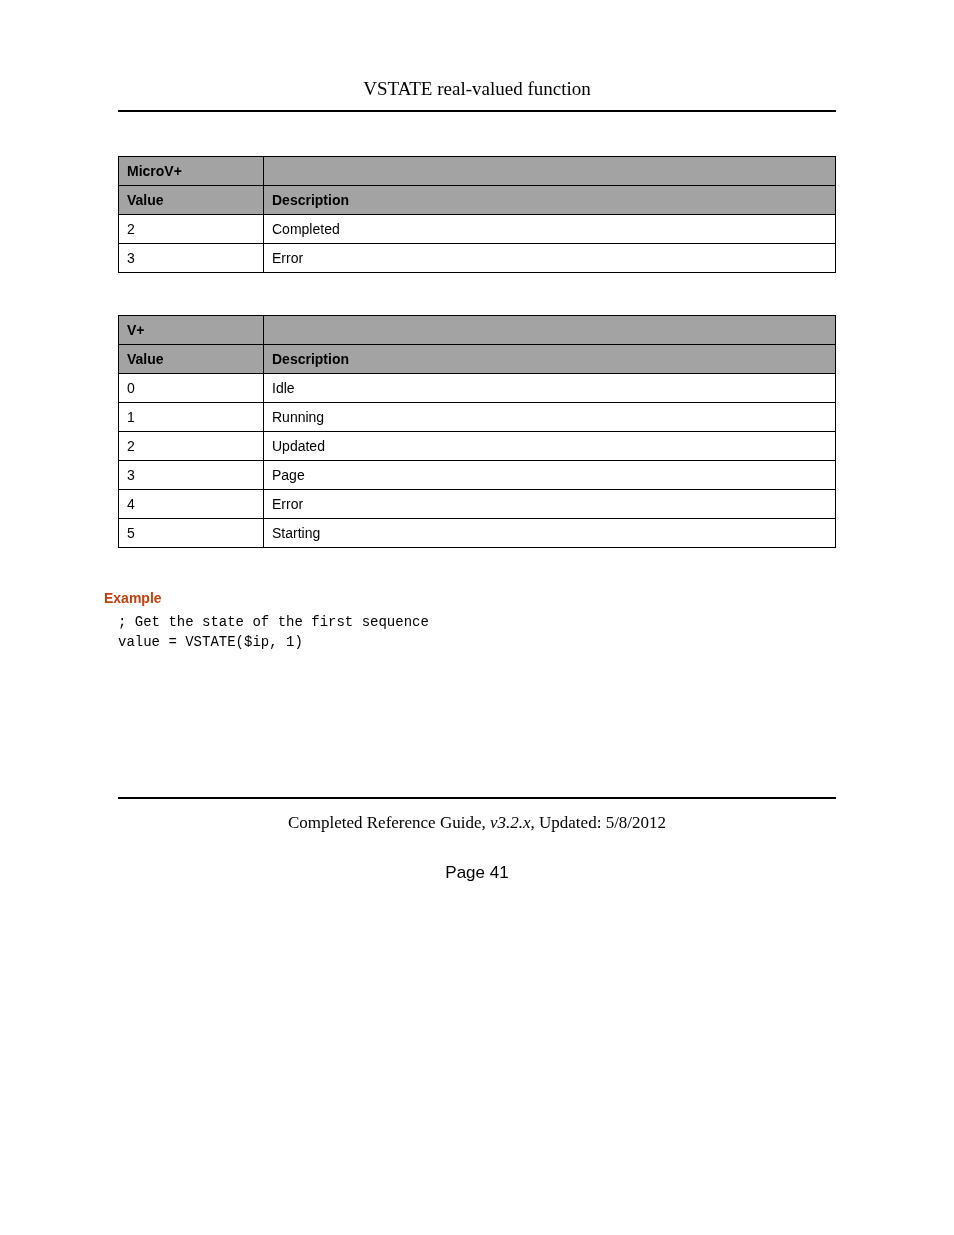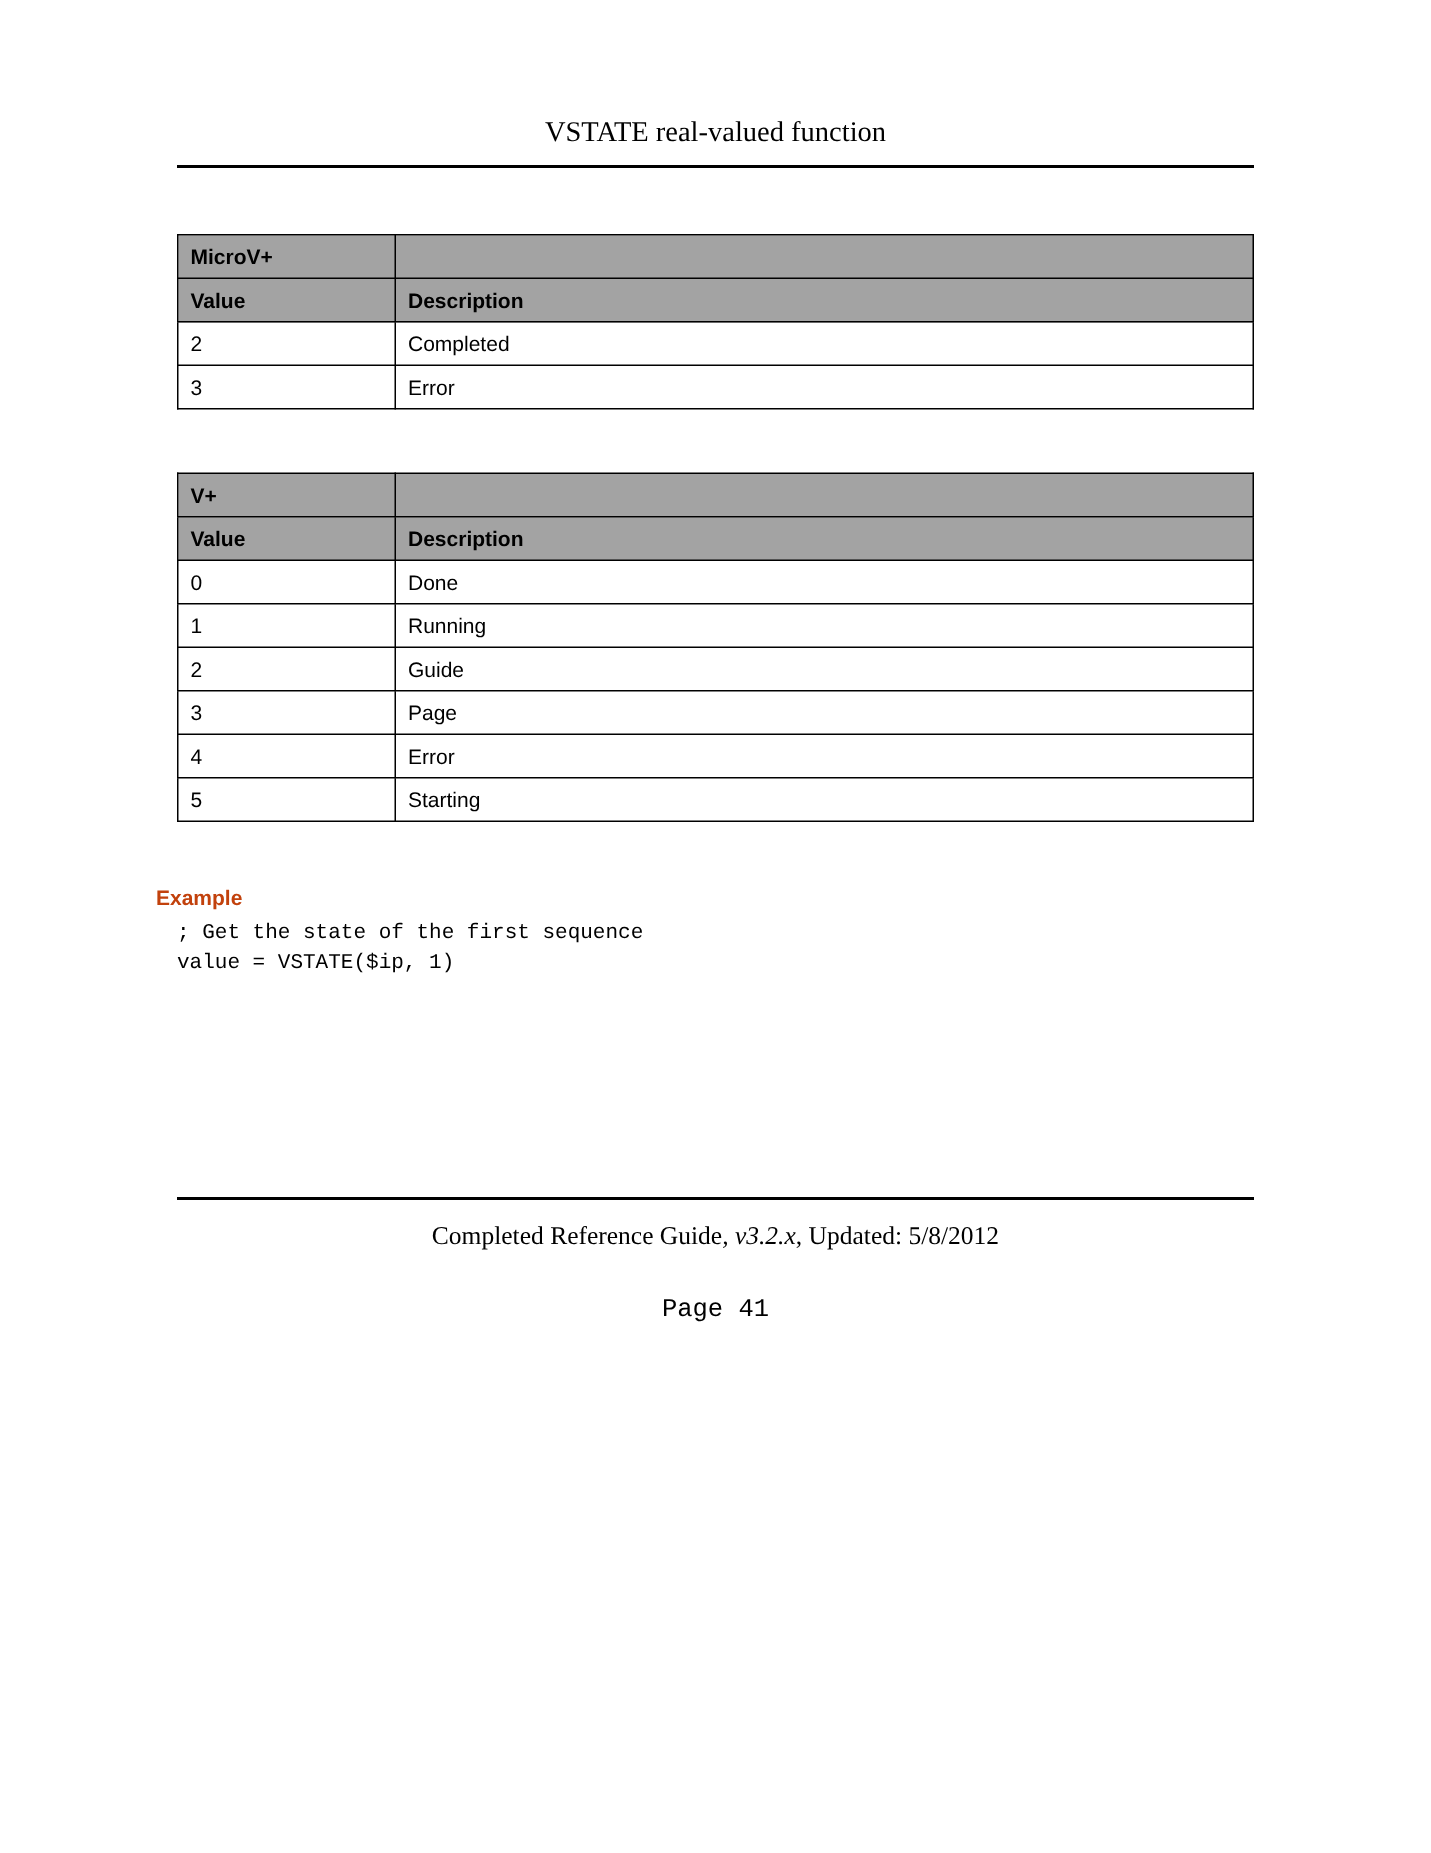--- a/index.html
+++ b/index.html
@@ -70,21 +70,21 @@
     border: none;
     border-top: 2px solid #000;
     margin: 0 0 14px 0;
   }
   .footer-text {
     font-family: Georgia, 'Times New Roman', serif;
     font-size: 17px;
   }
   .footer-text .italic { font-style: italic; text-align: center; }
   .page-number {
-    font-family: Liberation Mono, monospace;
+    font-family: Liberation Sans, sans-serif;
     font-size: 17px;
     margin-top: 30px;
   }
 </style>
 </head>
 <body>
 
 <div class="page">
 
   <div class="header-title">VSTATE real-valued function</div>
@@ -116,29 +116,29 @@
         <tr>
       <td class="hdr val-col">V+</td>
       <td class="hdr"></td>
     </tr>
     <tr>
       <td class="hdr val-col">Value</td>
       <td class="hdr">Description</td>
     </tr>
     <tr>
       <td class="val-col">0</td>
-      <td>Done</td>
+      <td>Idle</td>
     </tr>
     <tr>
       <td class="val-col">1</td>
       <td>Running</td>
     </tr>
     <tr>
       <td class="val-col">2</td>
-      <td>Guide</td>
+      <td>Updated</td>
     </tr>
     <tr>
       <td class="val-col">3</td>
       <td>Page</td>
     </tr>
     <tr>
       <td class="val-col">4</td>
       <td>Error</td>
     </tr>
     <tr>

